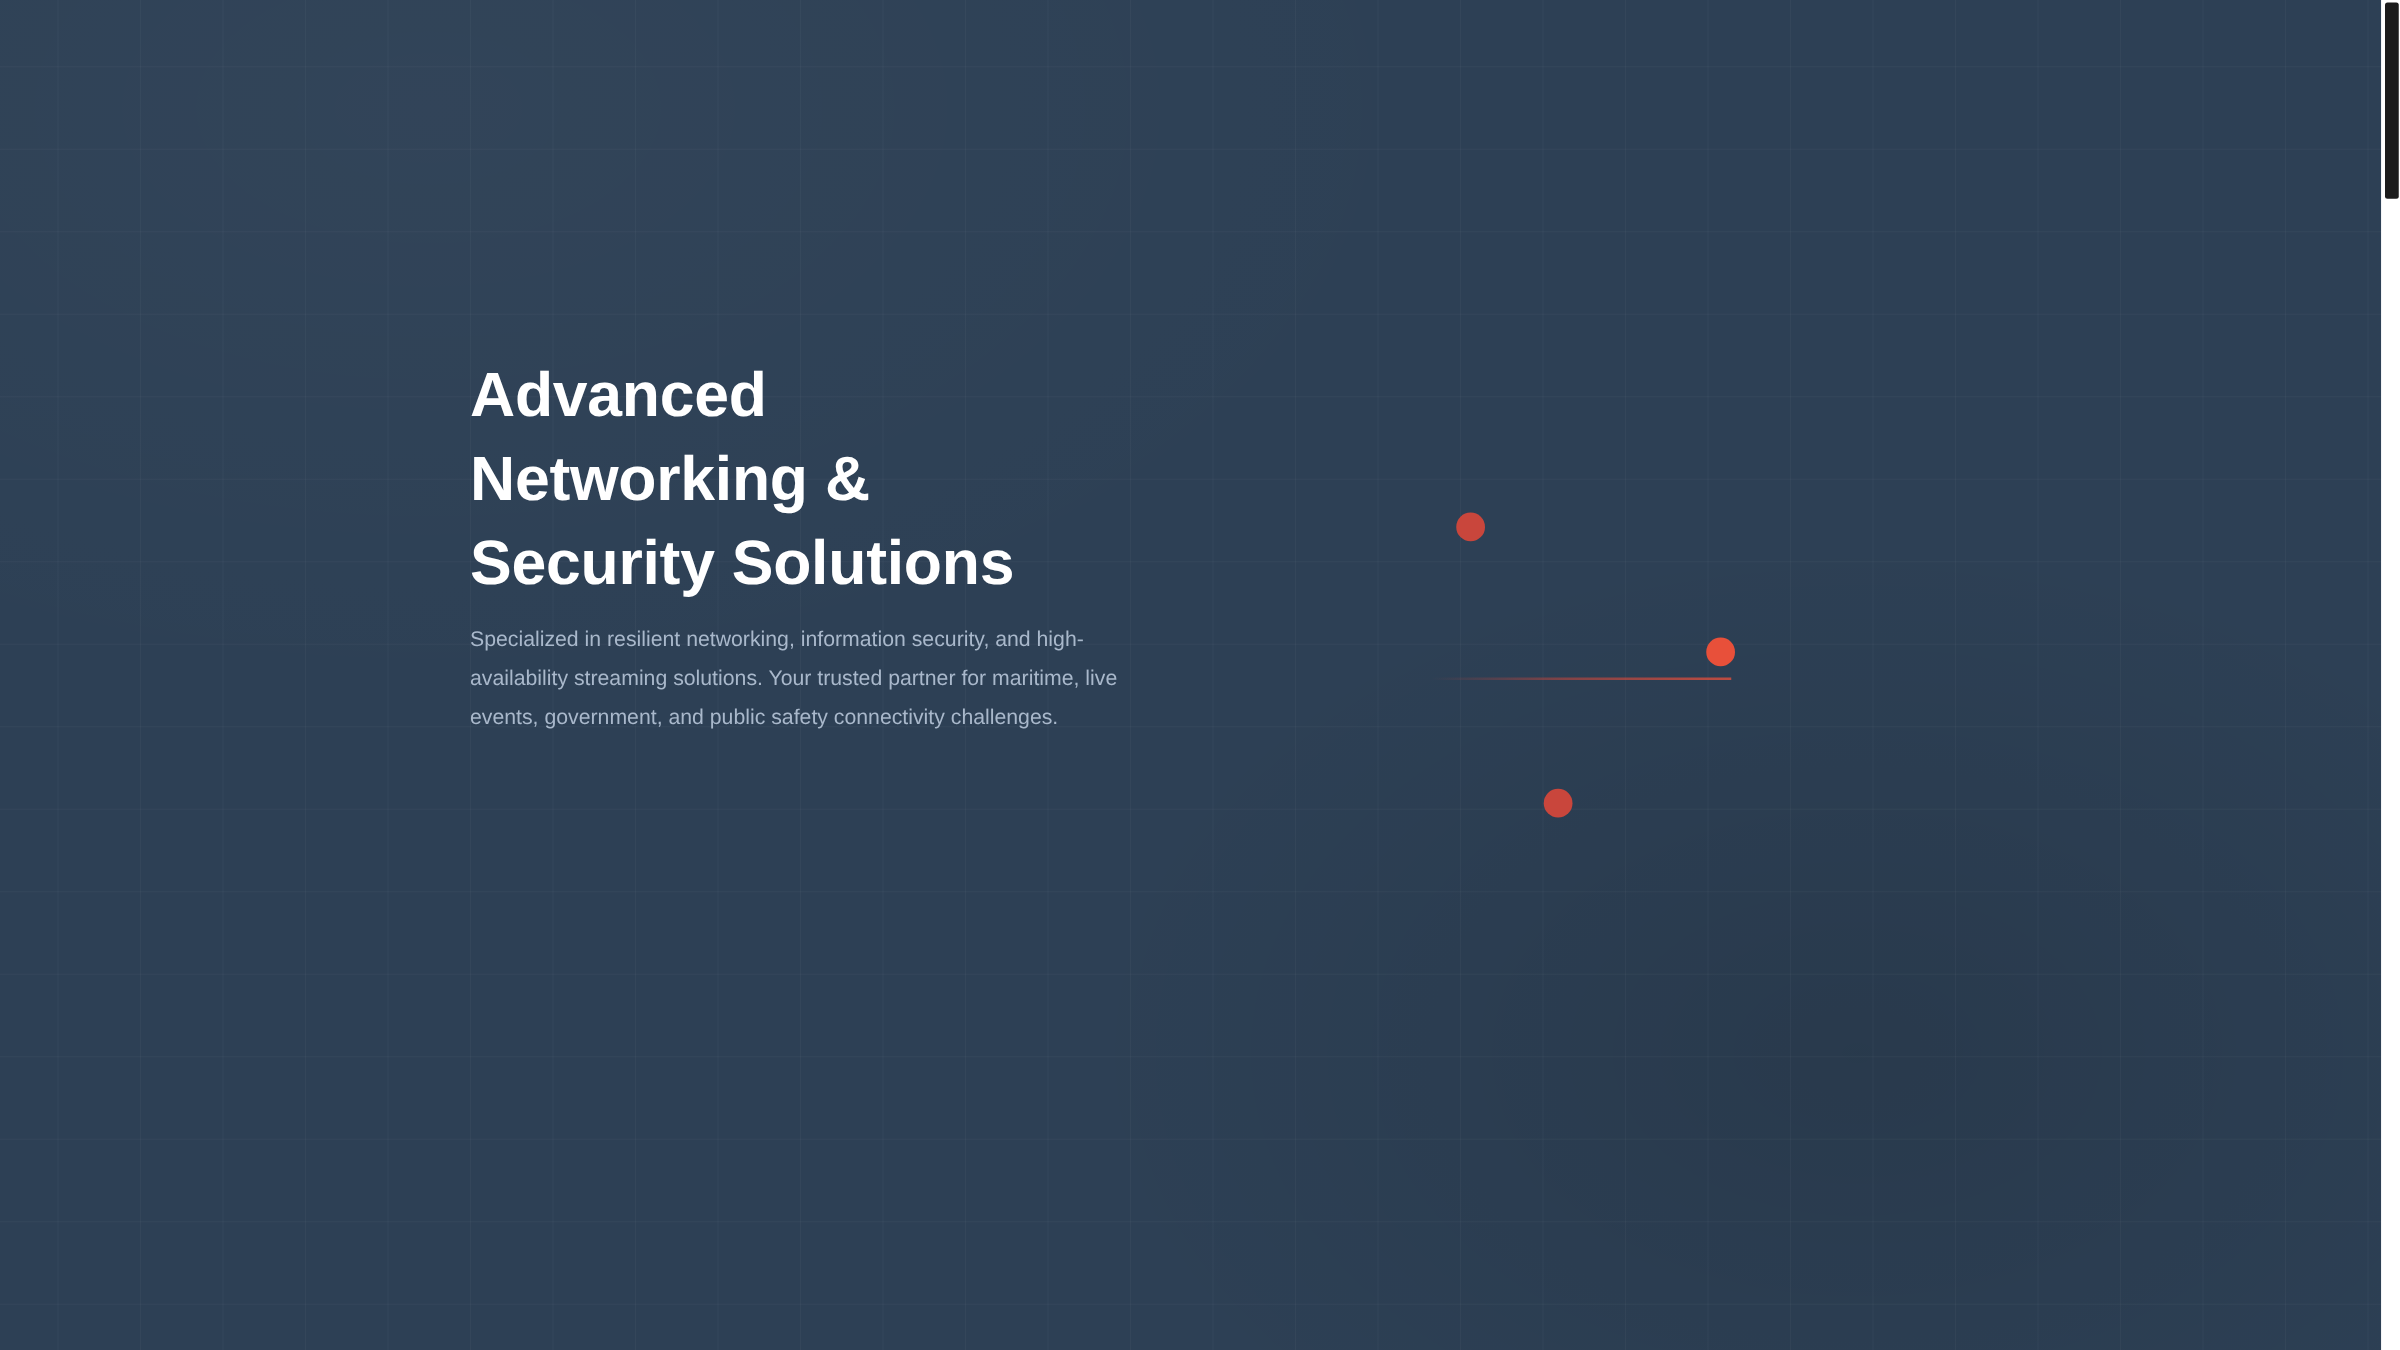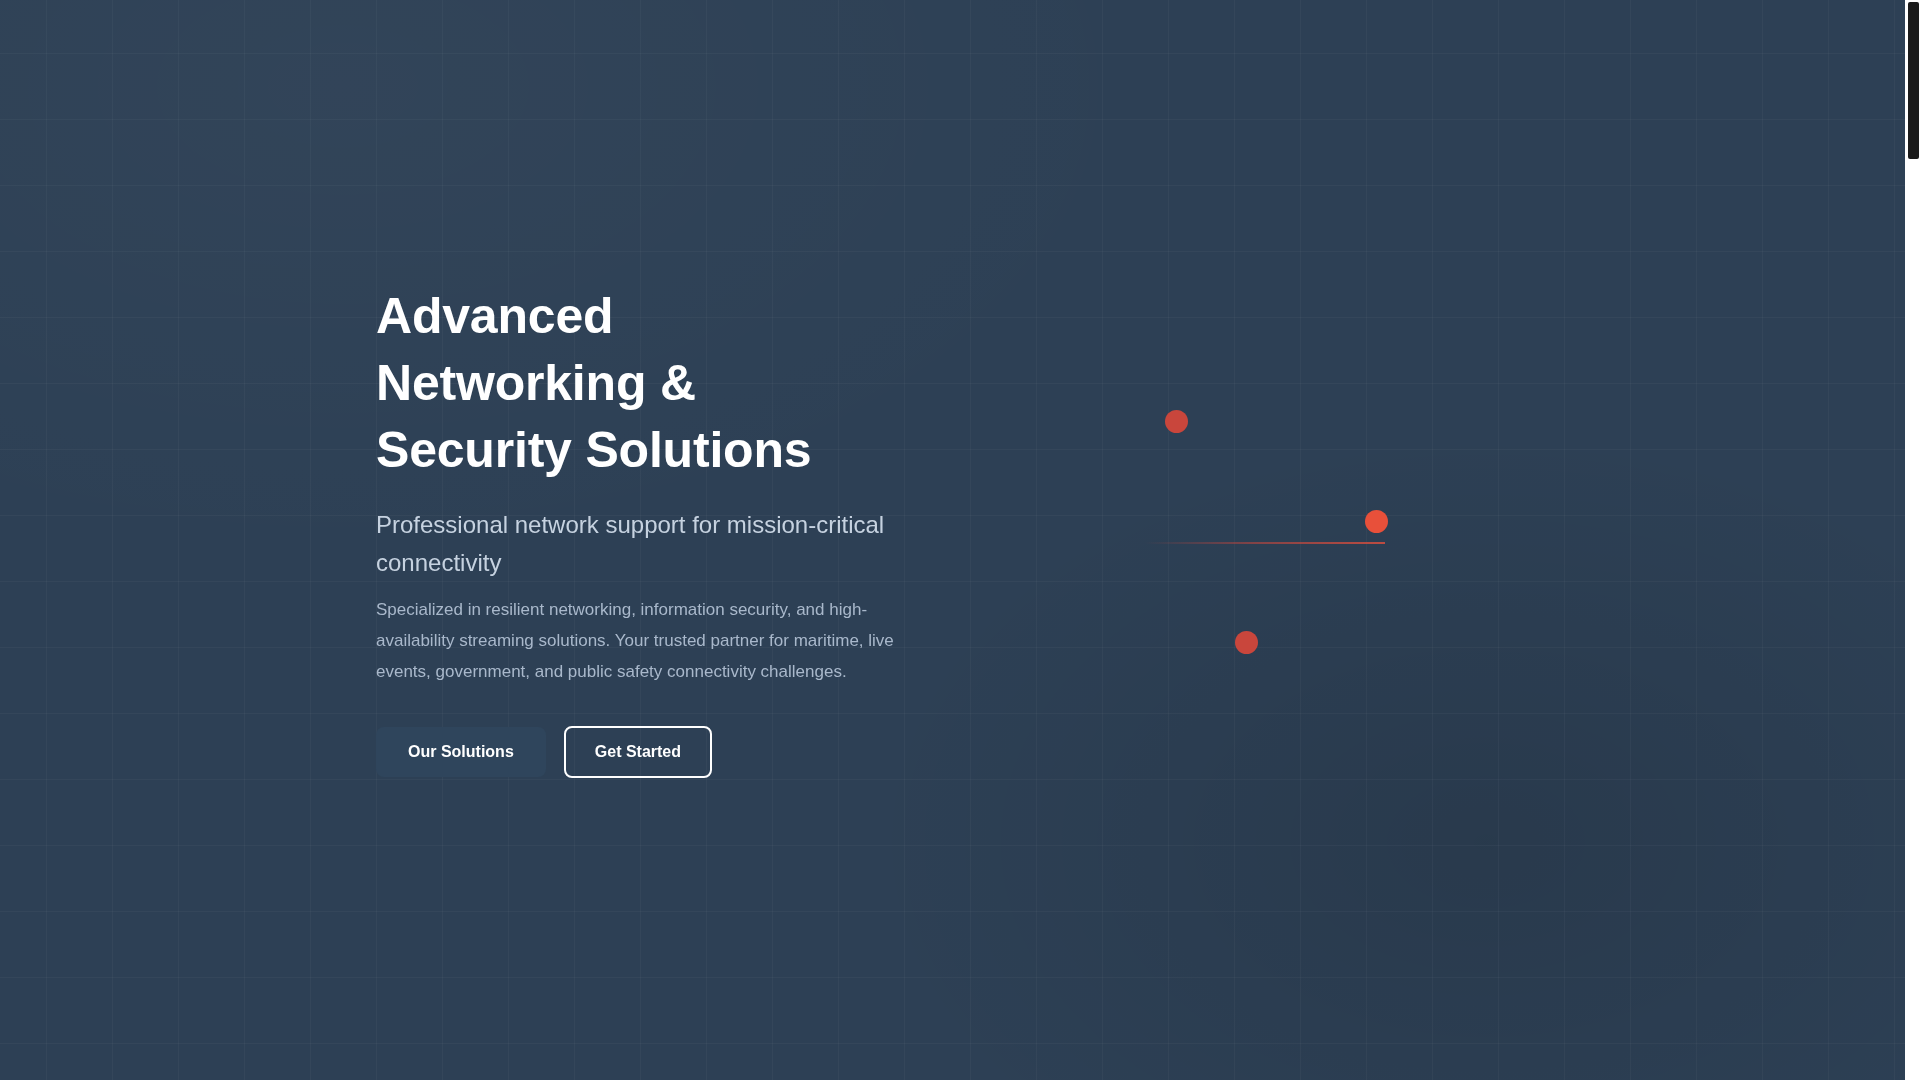--- a/index.html
+++ b/index.html
@@ -199,28 +199,23 @@
 
     <div id="bg-glow"></div>
     <div id="grid-overlay"></div>
 
     <section id="hero">
 
       <h1 id="hero-heading">Advanced
 Networking &amp;
 Security Solutions</h1>
 
-      <p id="hero-subtitle">Professional network support for mission-critical connectivity</p>
 
       <p id="hero-description">Specialized in resilient networking, information security, and high-availability streaming solutions. Your trusted partner for maritime, live events, government, and public safety connectivity challenges.</p>
 
-      <div id="hero-actions">
-        <button class="btn" id="btn-our-solutions">Our Solutions</button>
-        <button class="btn" id="btn-get-started">Get Started</button>
-      </div>
 
     </section>
 
     <div id="node-graphic">
       <div class="node-dot" id="node-dot-1"></div>
       <div id="node-link-1"></div>
       <div class="node-dot" id="node-dot-2"></div>
       <div class="node-dot" id="node-dot-3"></div>
     </div>
 

